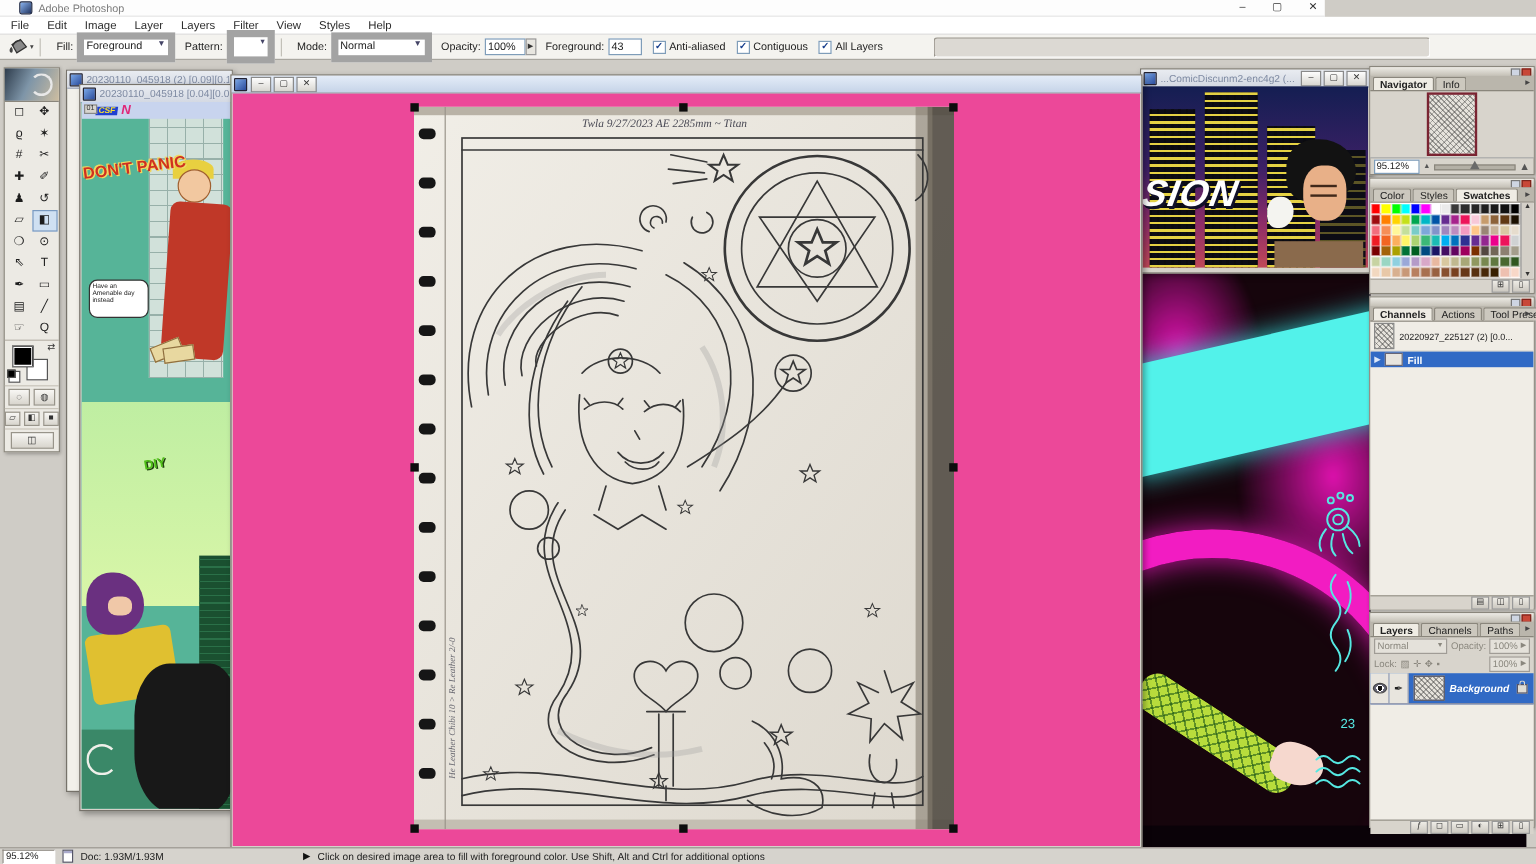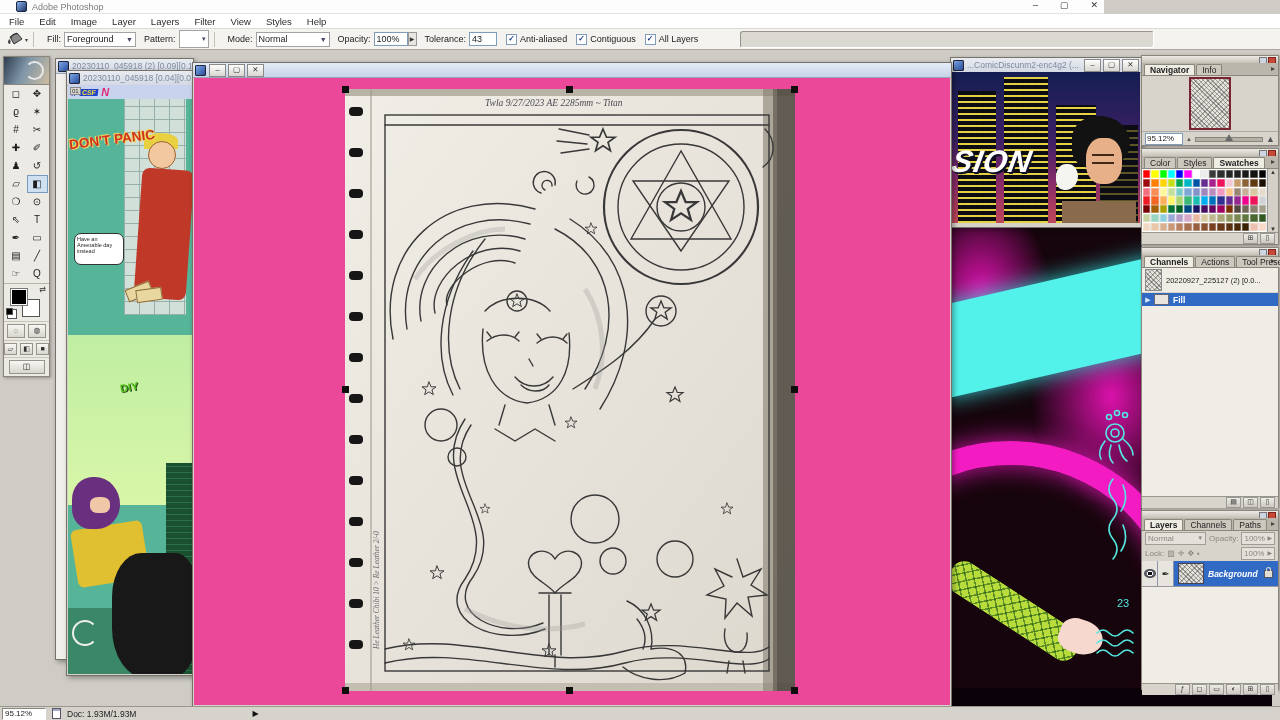--- a/index.html
+++ b/index.html
@@ -10,21 +10,21 @@
   #titlebar{left:0;top:0;width:1104px;height:14px;background:#fdfdfd;border-bottom:1px solid #e4e4e4;display:flex;align-items:center;gap:5px;padding-left:16px;box-sizing:border-box}
   #appicon{width:9px;height:9px;border-radius:2px;background:linear-gradient(135deg,#8ab4f0,#20335f);border:1px solid #1a2440}
   #apptitle{font-size:9px;color:#7a7a7a}
   #appbtns{position:absolute;right:6px;top:0;display:flex;gap:22px;font-size:9px;color:#333}
   #appbtns span{cursor:default}
   #menubar{left:0;top:14px;width:1280px;height:15px;background:#ffffff;border-bottom:1px solid #dadada;display:flex;align-items:center;gap:15px;padding-left:9px;box-sizing:border-box}
   .mi{font-size:9.5px;color:#2c2c2c}
   
   #optionsbar{left:0;top:29px;width:1280px;height:21px;background:#f4f3ef;border-bottom:1px solid #a9a7a0;display:flex;align-items:center;box-sizing:border-box;padding-left:5px;font-size:9px;color:#222}
   .olabel{margin:0 3px 0 8px;color:#222}
-  .dd{background:#fff;border:1px solid #a3a3a3;height:13px;display:flex;align-items:center;font-size:9px;padding:0 2px;position:relative}
+  .dd{background:#fff;border:6px solid #a3a3a3;height:13px;display:flex;align-items:flex-start;font-size:9px;padding:0 2px;position:relative}
   .dd .ddarrow{margin-left:auto;font-size:7px;color:#446;padding-left:4px}
   .field{background:#fff;border:1px solid #7f9db9;height:12px;font-size:9px;padding:0 2px;display:flex;align-items:center}
   .spin{width:7px;height:12px;border:1px solid #9a9a9a;background:#e8e6e0;font-size:6px;line-height:12px;text-align:center;color:#333}
   .vsep{width:1px;height:15px;background:#c2c0b8;margin:0 5px}
   .cbw{display:flex;align-items:center;margin-left:9px;gap:3px}
   .cb{width:9px;height:9px;background:#fff;border:1px solid #7f9db9;font-size:8px;line-height:8px;text-align:center;color:#123a8a;font-weight:bold}
   .cbl{font-size:9px}
   .well{margin-left:42px;width:412px;height:15px;background:#dcd9d3;border:1px solid;border-color:#98948c #ffffff #ffffff #98948c;border-radius:3px}
   
   #toolbox{left:3px;top:56px;width:45px;background:#eceae4;border:1px solid #8a867c;box-shadow:1px 1px 3px rgba(0,0,0,.3);z-index:30}
@@ -199,21 +199,21 @@
     </span>
   <span class="vsep"></span>
   <span class="olabel">Mode:</span>
   <span class="dd" style="width:68px">
       <span>Normal</span>
       <span class="ddarrow">▼</span>
     </span>
   <span class="olabel">Opacity:</span>
   <span class="field" style="width:28px">100%</span>
   <span class="spin">▶</span>
-  <span class="olabel">Tolerance:</span>
+  <span class="olabel">Foreground:</span>
   <span class="field" style="width:22px">43</span>
   <span style="display:flex">
       <span class="cbw">
         <span class="cb">✓</span>
         <span class="cbl">Anti-aliased</span>
       </span>
       <span class="cbw">
         <span class="cb">✓</span>
         <span class="cbl">Contiguous</span>
       </span>
@@ -757,13 +757,14 @@
     <span class="pficon">⊞</span>
     <span class="pficon">▯</span>
   </div>
 </div>
 
 <div class="abs" id="statusbar">
   <span id="statzoom">95.12%</span>
   <span id="docicon"></span>
   <span>Doc: 1.93M/1.93M</span>
   <span id="statarrow">▶</span>
+  <span>Click on desired image area to fill with foreground color.  Use Shift, Alt and Ctrl for additional options</span>
 </div>
 
 </body></html>

